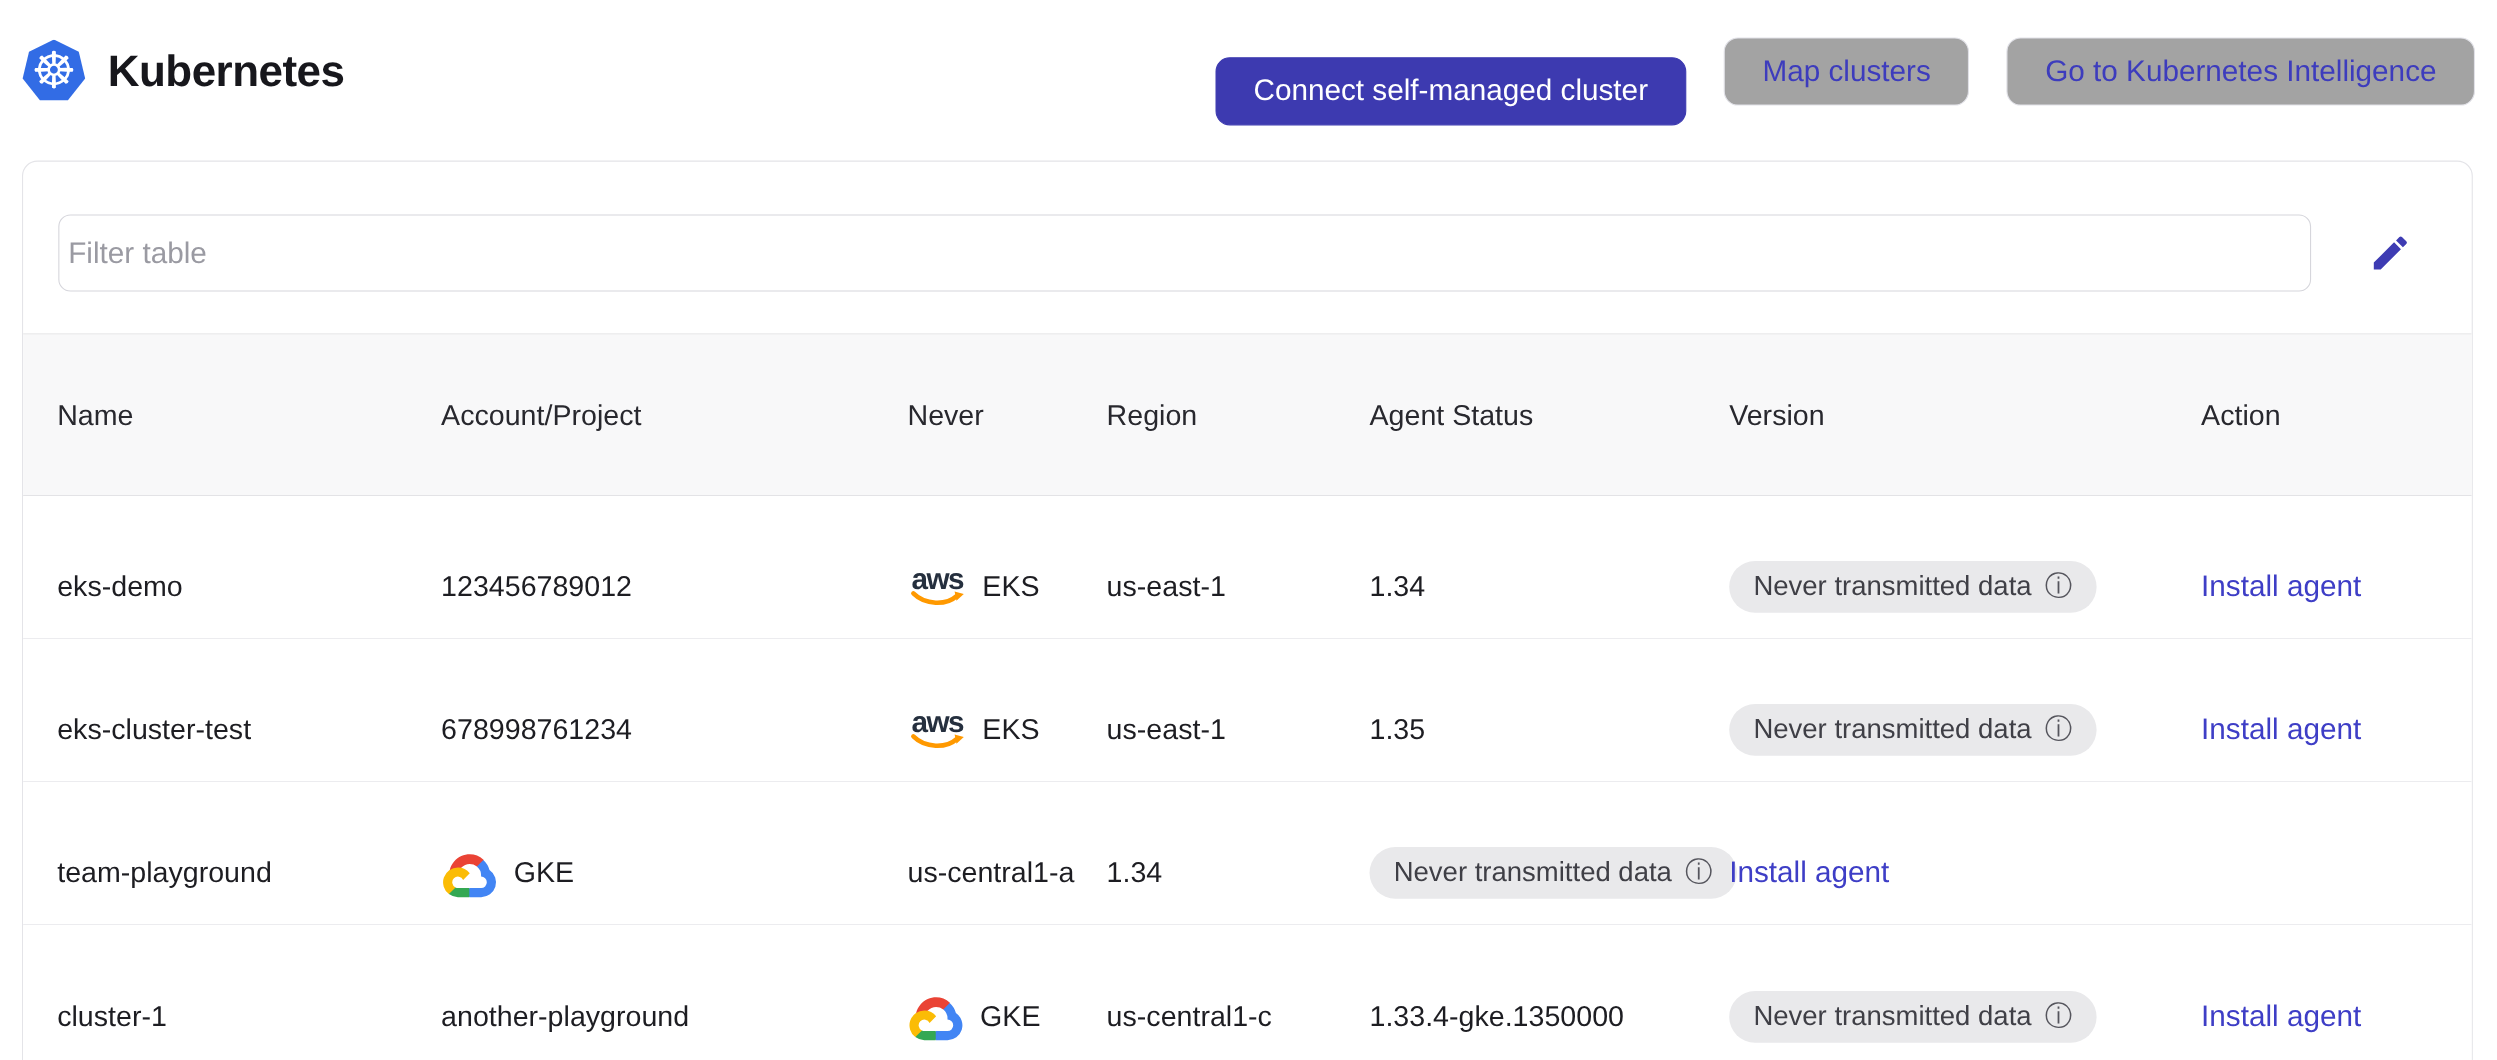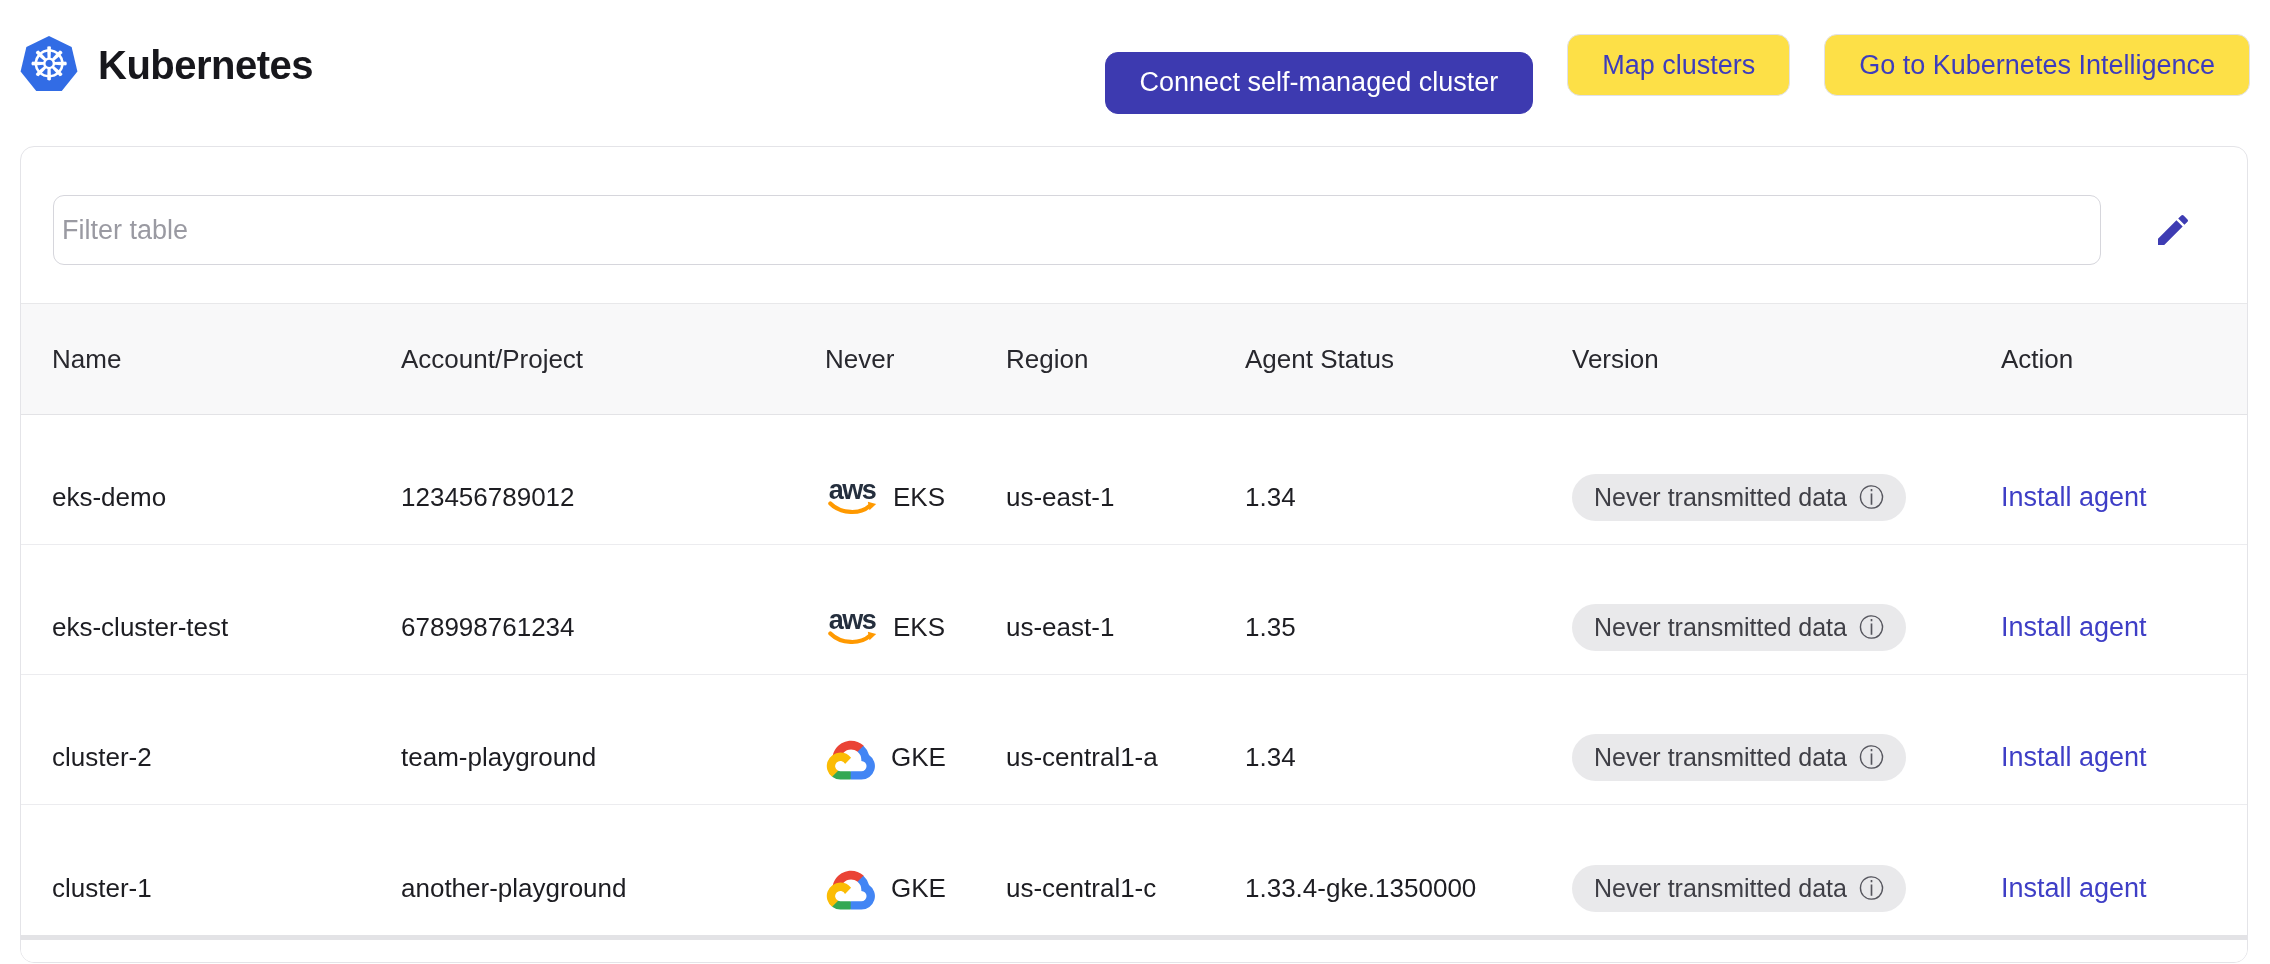--- a/index.html
+++ b/index.html
@@ -15,40 +15,40 @@
   .k8s-logo { width: 58px; height: 58px; background: #326ce5; display: inline-flex;
     align-items: center; justify-content: center;
     clip-path: polygon(50% 0%, 89% 19%, 99% 61%, 72% 95%, 28% 95%, 1% 61%, 11% 19%); }
   .k8s-logo .helm { color: #ffffff; font-size: 46px; line-height: 1; transform: translateY(-1px); }
   h1.page-title { font-size: 40px; font-weight: 600; color: #17171c; letter-spacing: -0.5px; }
 
   .header-actions { display: flex; align-items: center; gap: 34px; }
   .btn { height: 62px; border-radius: 13px; font-family: inherit; font-size: 27px;
     font-weight: 500; padding: 0 34px; cursor: pointer; white-space: nowrap; }
   .btn.primary { background: #3d3ab0; color: #ffffff; border: 1px solid #3d3ab0; margin-top: 35px; }
-  .btn.secondary { background: #fde047; color: #3d3cbd; border: 1px solid #e1e1e7; }
+  .btn.secondary { background: #a3a3a3; color: #3d3cbd; border: 1px solid #e1e1e7; }
 
   
   .card { border: 1px solid #e4e4e8; border-radius: 14px; width: 2228px; overflow: hidden;
     background: #fff; }
 
   .filter-row { display: flex; align-items: center; padding: 48px 32px 38px 32px; }
   .filter-input { flex: 1; height: 70px; border: 1px solid #d6d6dc; border-radius: 11px;
     font-family: inherit; font-size: 27px; color: #1c1c21; padding: 0 8px; outline: none; }
   .filter-input::placeholder { color: #9a9aa2; }
   .edit-btn { width: 48px; height: 48px; margin-left: 48px; margin-right: 18px;
     background: transparent; border: none; cursor: pointer; display: inline-flex;
     align-items: center; justify-content: center; }
   .edit-btn svg { width: 40px; height: 40px; fill: #3e3cb3; }
 
   
   .thead, .trow { display: grid;
     grid-template-columns: 349px 424px 181px 239px 327px 429px 1fr;
     align-items: center; padding: 0 31px; }
-  .thead { height: 112px; background: #f8f8f9; border-top: 1px solid #e8e8ea;
+  .thead { height: 148px; background: #f8f8f9; border-top: 1px solid #e8e8ea;
     border-bottom: 1px solid #e3e3e6; }
   .th { font-size: 26px; font-weight: 500; color: #28282e; }
   .trow { height: 130px; border-bottom: 1px solid #ececef; background: #fff; }
   .trow:last-child { border-bottom: none; }
   .cell { font-size: 26px; font-weight: 400; color: #1d1d22; white-space: nowrap; margin-top: 36px; }
   .cell.type { display: flex; align-items: center; }
 
   
   .aws-logo { display: inline-flex; flex-direction: column; align-items: center;
     width: 54px; margin-right: 14px; }
@@ -159,21 +159,20 @@
         <span>Never transmitted data</span>
         <span class="info">ⓘ</span>
       </span>
     </div>
     <div class="cell">
       <a class="link">Install agent</a>
     </div>
   </div>
 
   <div class="trow gcp">
-    <div class="cell">cluster-2</div>
     <div class="cell">team-playground</div>
     <div class="cell type">
 
       <span class="gcp-logo">
         <svg viewBox="0 0 24 24">
           <path fill="#EA4335" d="M16.2 8.6l2.2-2.2.15-.92C14.5 1.8 8.2 2.2 4.6 6.4 3.6 7.56 2.86 9 2.5 10.5l.78-.11 4.34-.72.34-.34c1.93-2.12 5.2-2.4 7.43-.6l.81-.13z"></path>
           <path fill="#4285F4" d="M21.4 10.4a9.8 9.8 0 0 0-2.95-4.77l-3.05 3.05a5.42 5.42 0 0 1 2 4.3v.54a2.71 2.71 0 1 1 0 5.43h-5.42l-.54.54v3.25l.54.54h5.42a7.05 7.05 0 0 0 4-12.88z"></path>
           <path fill="#34A853" d="M6.4 23.28h5.42v-4.34H6.4a2.7 2.7 0 0 1-1.12-.25l-.77.24-2.18 2.17-.19.73a7 7 0 0 0 4.26 1.45z"></path>
           <path fill="#FBBC05" d="M6.4 9.18a7.05 7.05 0 0 0-4.26 12.65l3.15-3.15a2.71 2.71 0 1 1 3.6-3.6l3.15-3.15A7.02 7.02 0 0 0 6.4 9.18z"></path>
         </svg>

